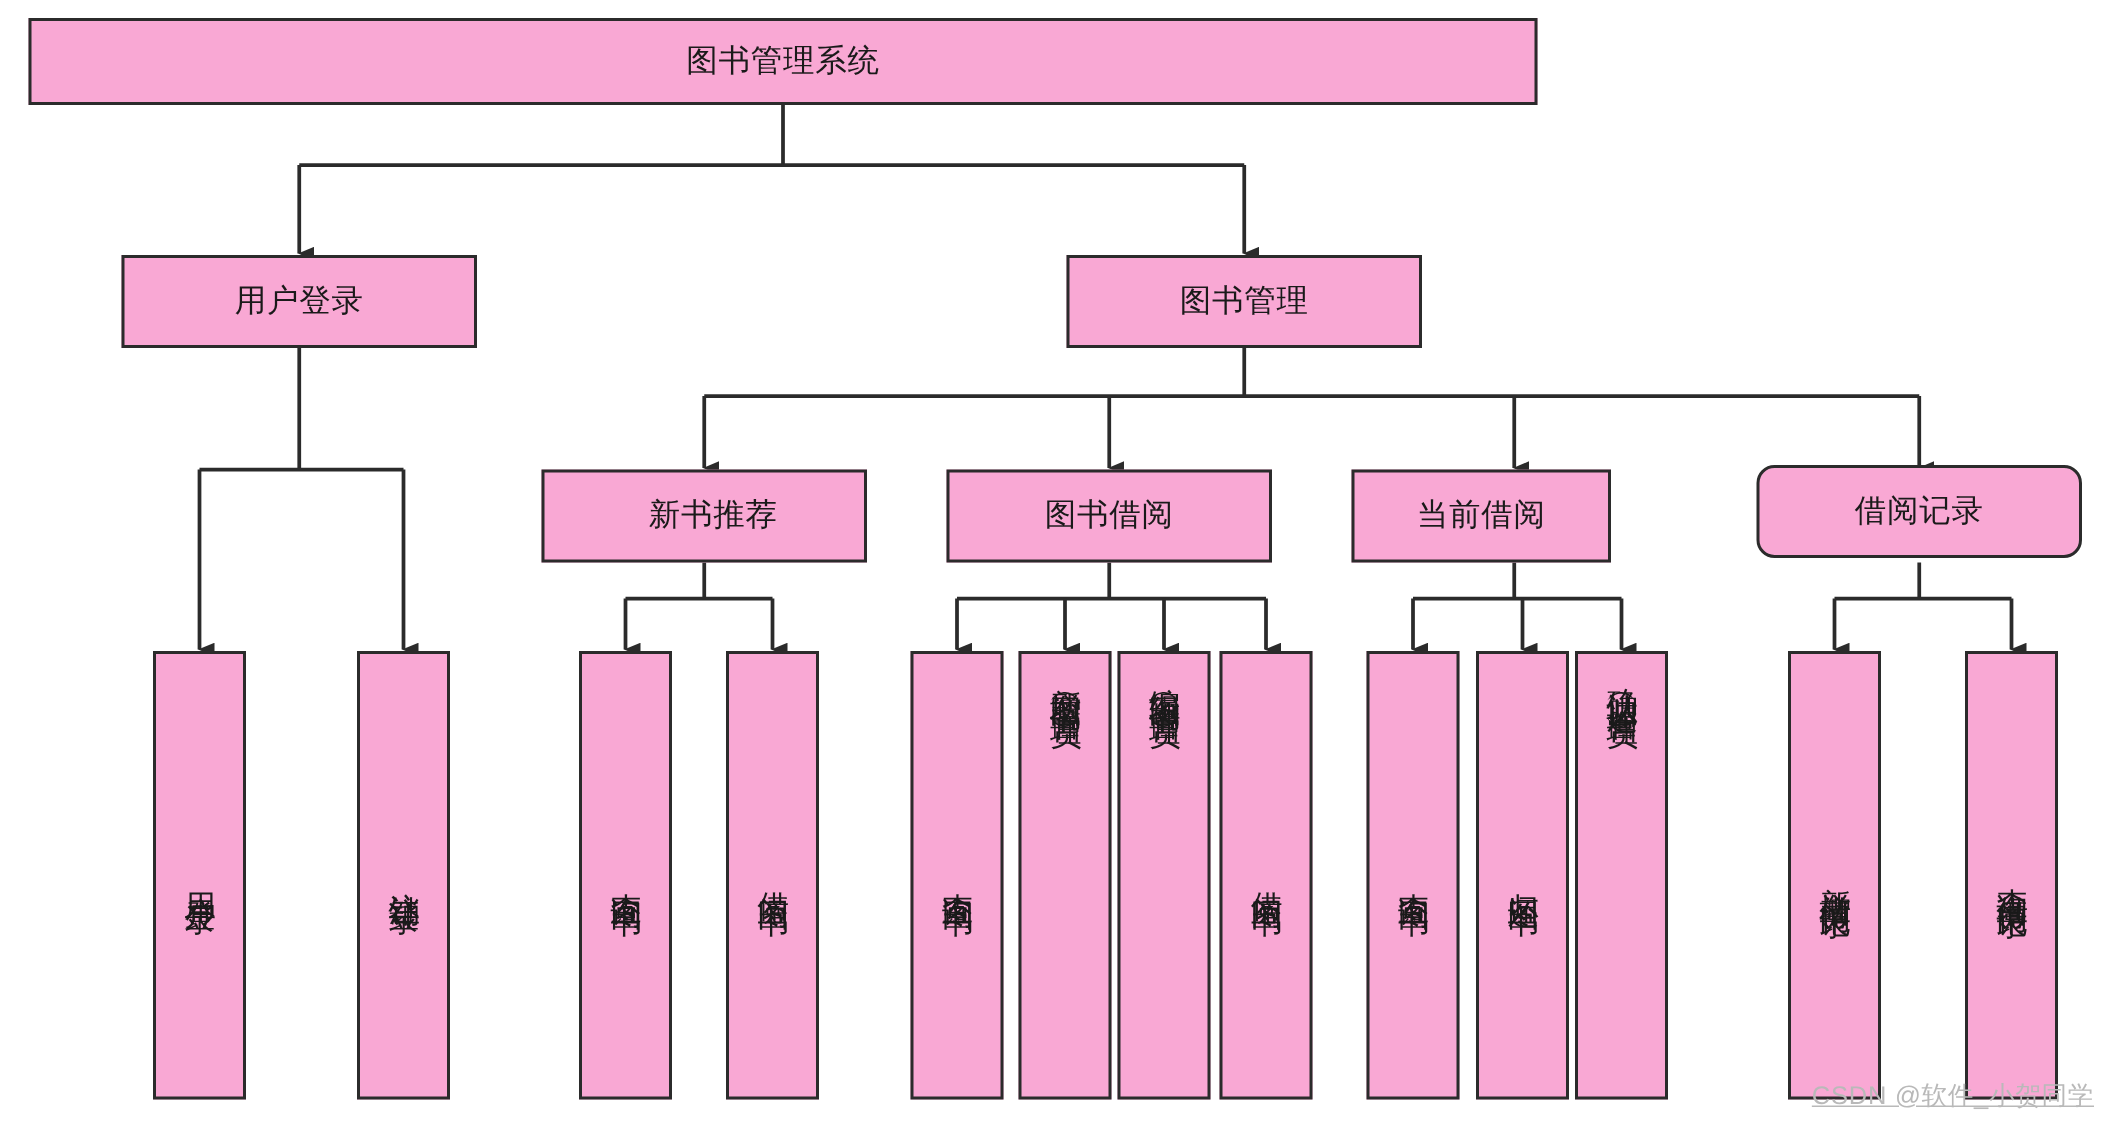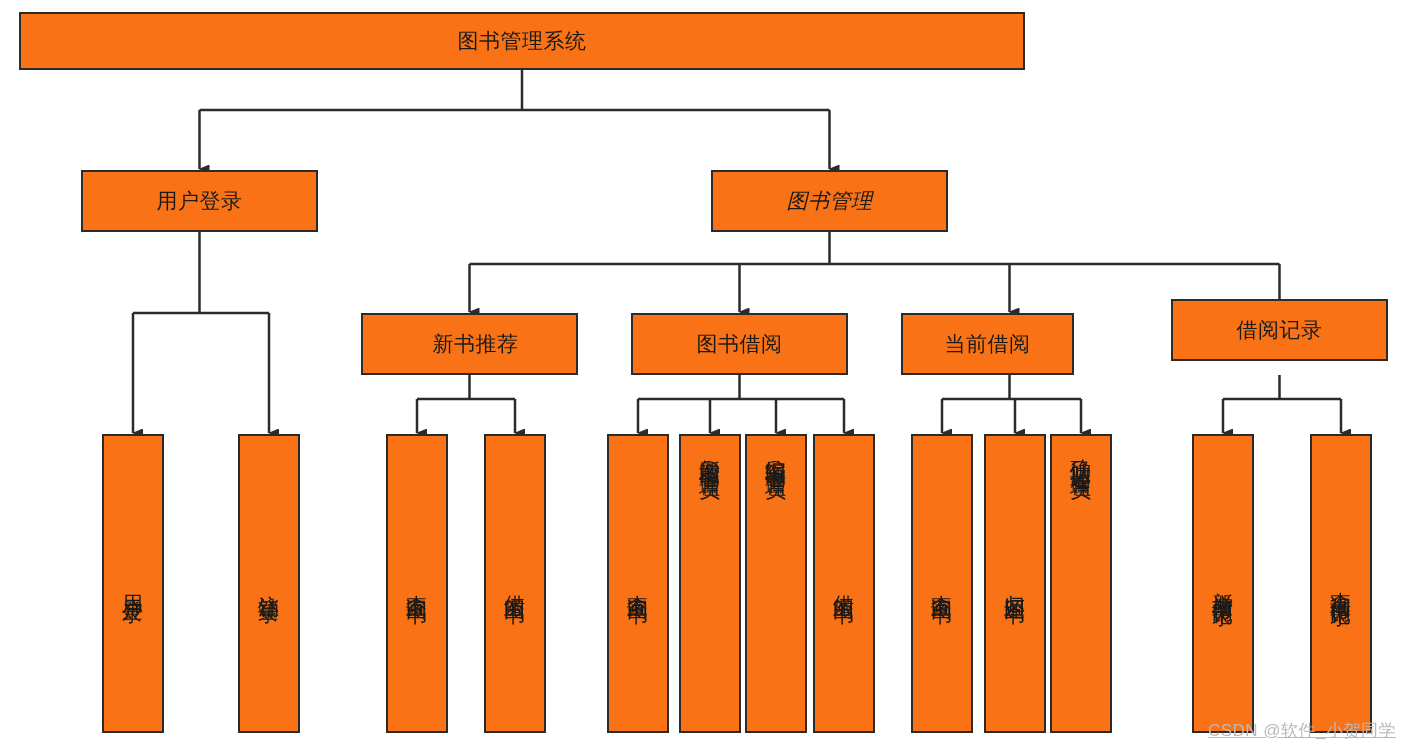--- a/index.html
+++ b/index.html
@@ -21,21 +21,21 @@
     position: absolute;
     left: 0;
     top: 0;
     width: 1405px;
     height: 747px;
   }
   .node {
     position: absolute;
     box-sizing: border-box;
     border: 2.5px solid #2b2b2b;
-    background: #f97316;
+    background: #f9a8d4;
     color: #1a1a1a;
     display: flex;
     align-items: center;
     justify-content: center;
     z-index: 2;
   }
   .node-h .node-label {
     font-size: 21px;
     line-height: 1.1;
     letter-spacing: 0.5px;
@@ -119,33 +119,33 @@
       </g>
   </svg>
 
   <div id="node-layer">
       <div class="node node-h" style="left: 19px; top: 12px; width: 1006px; height: 58px;">
         <span class="node-label">图书管理系统</span>
       </div>
       <div class="node node-h" style="left: 81px; top: 170px; width: 237px; height: 62px;">
         <span class="node-label">用户登录</span>
       </div>
-      <div class="node node-h" style="left: 711px; top: 170px; width: 237px; height: 62px; font-style: italic;">
+      <div class="node node-h" style="left: 711px; top: 170px; width: 237px; height: 62px;">
         <span class="node-label">图书管理</span>
       </div>
       <div class="node node-h" style="left: 361px; top: 313px; width: 217px; height: 62px; padding-left: 12px;">
         <span class="node-label">新书推荐</span>
       </div>
       <div class="node node-h" style="left: 631px; top: 313px; width: 217px; height: 62px;">
         <span class="node-label">图书借阅</span>
       </div>
       <div class="node node-h" style="left: 901px; top: 313px; width: 173px; height: 62px;">
         <span class="node-label">当前借阅</span>
       </div>
-      <div class="node node-h" style="left: 1171px; top: 299px; width: 217px; height: 62px;">
+      <div class="node node-h" style="left: 1171px; top: 310px; width: 217px; height: 62px; border-radius: 12px;">
         <span class="node-label">借阅记录</span>
       </div>
       <div class="node node-v center-v" style="left: 102px; top: 434px; width: 62px; height: 299px;">
         <span class="node-label">用户登录</span>
       </div>
       <div class="node node-v center-v" style="left: 238px; top: 434px; width: 62px; height: 299px;">
         <span class="node-label">注销登录</span>
       </div>
       <div class="node node-v center-v" style="left: 386px; top: 434px; width: 62px; height: 299px;">
         <span class="node-label">查询图书</span>

